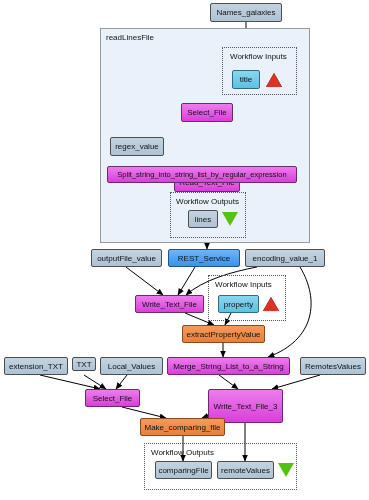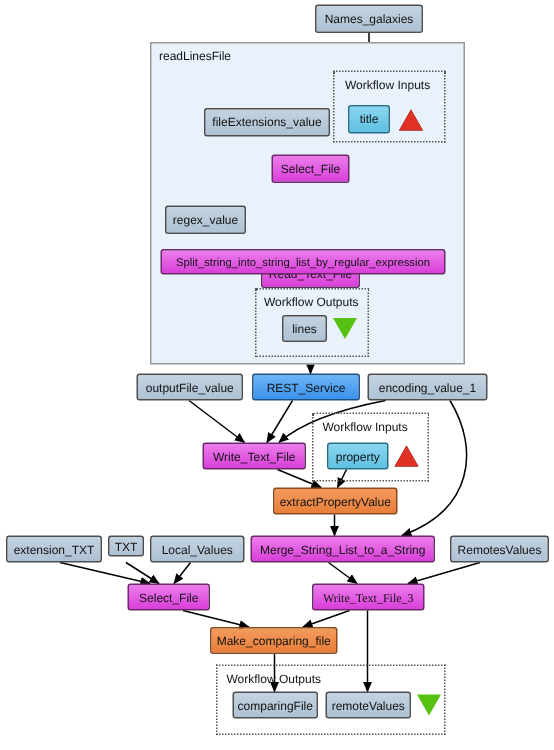--- a/index.html
+++ b/index.html
@@ -106,23 +106,20 @@
       <path d="M183,436 L183,461"></path>
 
       <path d="M245,407 L245,461"></path>
     </g>
   </svg>
 
   <div class="node n-grey" style="left:210px;top:3px;width:72px;height:19px;">
     <span>Names_galaxies</span>
   </div>
 
-  <div class="node n-grey" style="left:136px;top:72px;width:84px;height:19px;">
-    <span>fileExtensions_value</span>
-  </div>
 
   <div class="node n-cyan" style="left:232px;top:70px;width:28px;height:19px;">
     <span>title</span>
   </div>
 
   <div class="tri tri-up" style="left:266px;top:73px;"></div>
 
 
   <div class="node n-magenta" style="left:181px;top:103px;width:52px;height:19px;">
     <span>Select_File</span>
@@ -189,21 +186,21 @@
   </div>
 
   <div class="node n-grey" style="left:300px;top:357px;width:66px;height:18px;">
     <span>RemotesValues</span>
   </div>
 
   <div class="node n-magenta" style="left:85px;top:389px;width:55px;height:18px;">
     <span>Select_File</span>
   </div>
 
-  <div class="node n-magenta" style="left:208px;top:389px;width:75px;height:18px;font-family:Liberation Serif, serif;">
+  <div class="node n-magenta" style="left:208px;top:389px;width:75px;height:34px;">
     <span>Write_Text_File_3</span>
   </div>
 
   <div class="node n-orange" style="left:140px;top:418px;width:85px;height:18px;">
     <span>Make_comparing_file</span>
   </div>
 
   <div class="node n-grey" style="left:155px;top:461px;width:57px;height:18px;">
     <span>comparingFile</span>
   </div>

